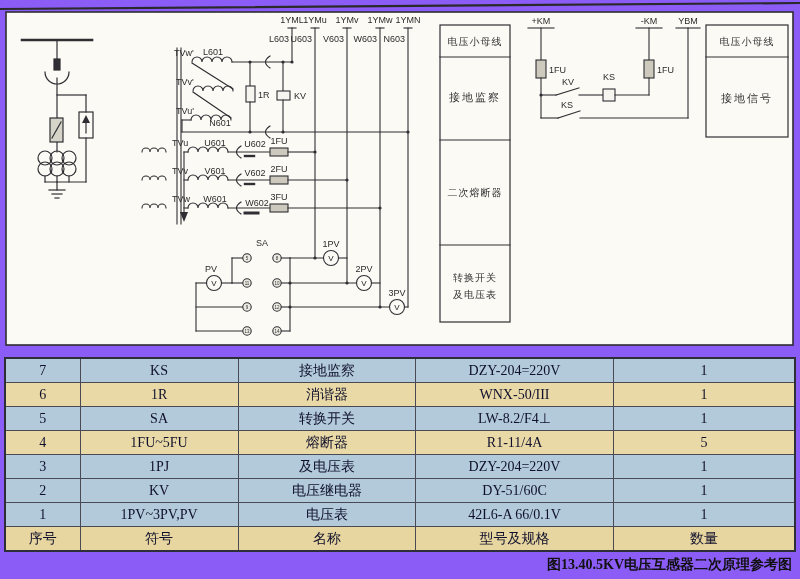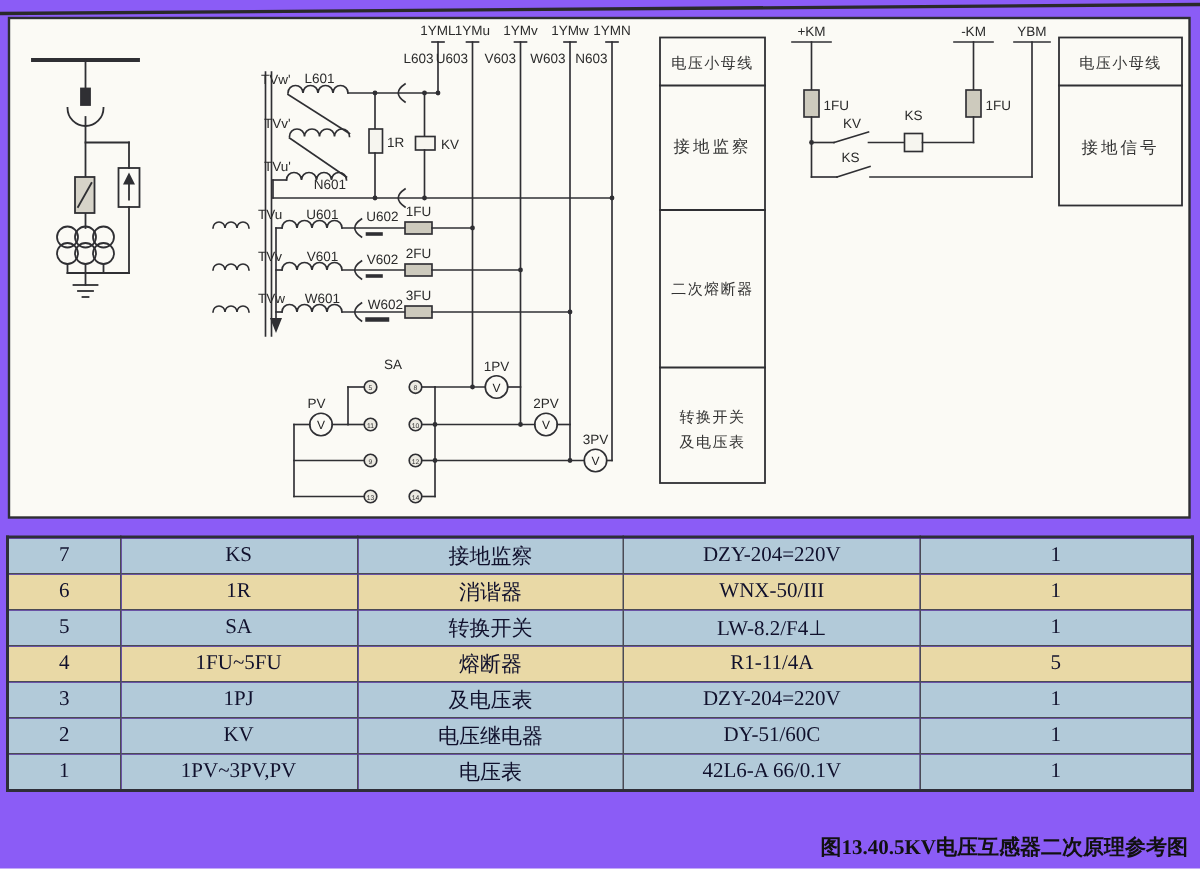--- a/index.html
+++ b/index.html
@@ -376,19 +376,26 @@
       <td>DY-51/60C</td>
       <td>1</td>
     </tr>
     <tr class="blue">
       <td>1</td>
       <td>1PV~3PV,PV</td>
       <td>电压表</td>
       <td>42L6-A 66/0.1V</td>
       <td>1</td>
     </tr>
+    <tr class="hdr">
+      <td>序号</td>
+      <td>符号</td>
+      <td>名称</td>
+      <td>型号及规格</td>
+      <td>数量</td>
+    </tr>
   </tbody>
 </table>
 </div>
 
 <div class="caption">图13.40.5KV电压互感器二次原理参考图</div>
 
 </div>
 
 </body></html>

